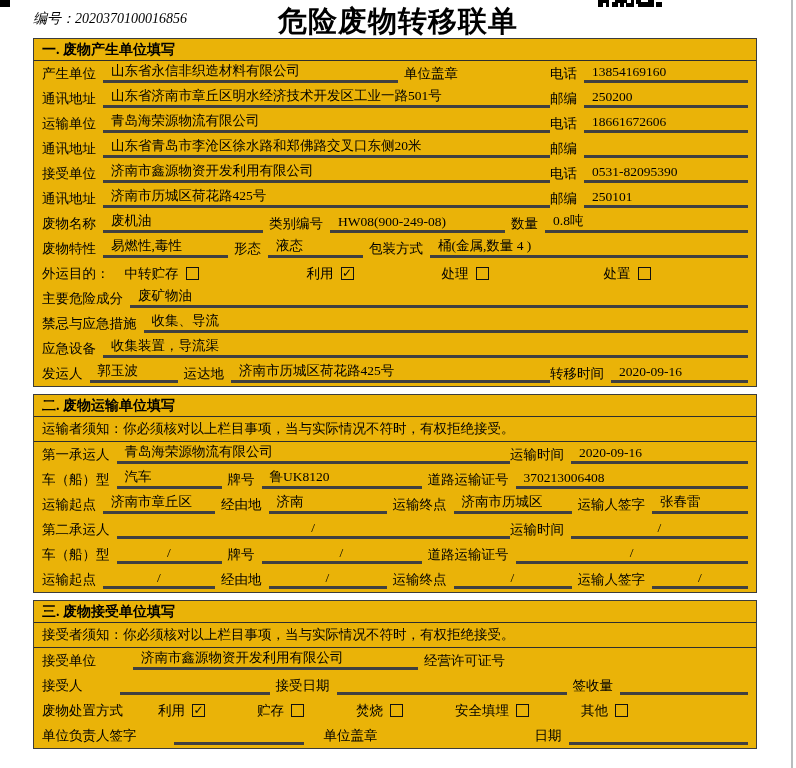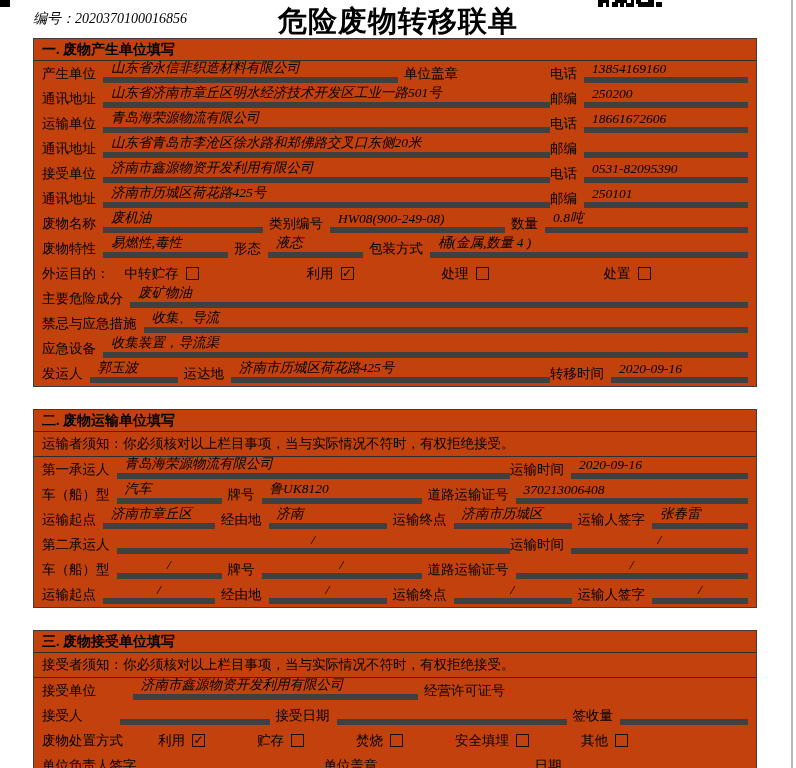--- a/index.html
+++ b/index.html
@@ -11,28 +11,28 @@
   }
   .page { position:relative; width:796px; height:768px; }
   .corner-mark { position:absolute; left:0; top:0; width:10px; height:7px; background:#000; }
   .edge-line { position:absolute; top:0; right:3px; width:2px; height:768px; background:#b9bcbe; }
   .qr { position:absolute; left:598px; top:0; width:68px; height:11px; }
   .hdr { position:relative; height:38px; }
   .serial { position:absolute; left:33px; top:10px; font-size:14px; white-space:nowrap;font-style:italic; }
   .serial b { font-weight:normal; }
   .title { position:absolute; left:0; right:0; top:2px; text-align:center; font-weight:bold; font-size:29px; letter-spacing:1px; }
   .content { position:absolute; left:33px; top:38px; width:724px; }
-  .box { border:1.6px solid #3c3c3c; margin-bottom:22px; background:#c2410c; }
+  .box { border:1.6px solid #3c3c3c; margin-bottom:7px; background:#eab308; }
   .sec-h { font-weight:bold; font-size:14px; padding:2px 8px 3px 8px; border-bottom:1.2px solid #2e2e2e; height:22px; }
   .note { padding:3px 8px 4px 8px; border-bottom:1.2px solid #2e2e2e; height:25px; }
   .r { display:flex; align-items:flex-end; height:25px; padding:0 8px 3px 8px; }
   .lg { display:flex; align-items:flex-end; }
   .l { white-space:nowrap; margin-right:7px; flex:0 0 auto; }
   .l2 { margin-left:6px; }
-  .v { border-bottom:6px solid #404040; padding:0 4px 0 8px; white-space:nowrap; overflow:hidden; flex:0 0 auto; min-height:17px;font-style:italic; }
+  .v { border-bottom:3px solid #404040; padding:0 4px 0 8px; white-space:nowrap; overflow:hidden; flex:0 0 auto; min-height:17px; }
   .g { flex:1 1 auto; }
   .c { text-align:center; padding-left:4px; }
   .sp { flex:1 1 auto; }
   .spf { flex:0 0 auto; }
   .cb { display:inline-flex; align-items:center; white-space:nowrap; }
   .cb .bx {
     display:inline-block; width:13px; height:13px; border:1.4px solid #111;
     margin-left:7px; text-align:center; line-height:11px; font-size:12px;
     font-family:"DejaVu Sans",sans-serif; position:relative; top:-1px;
   }

